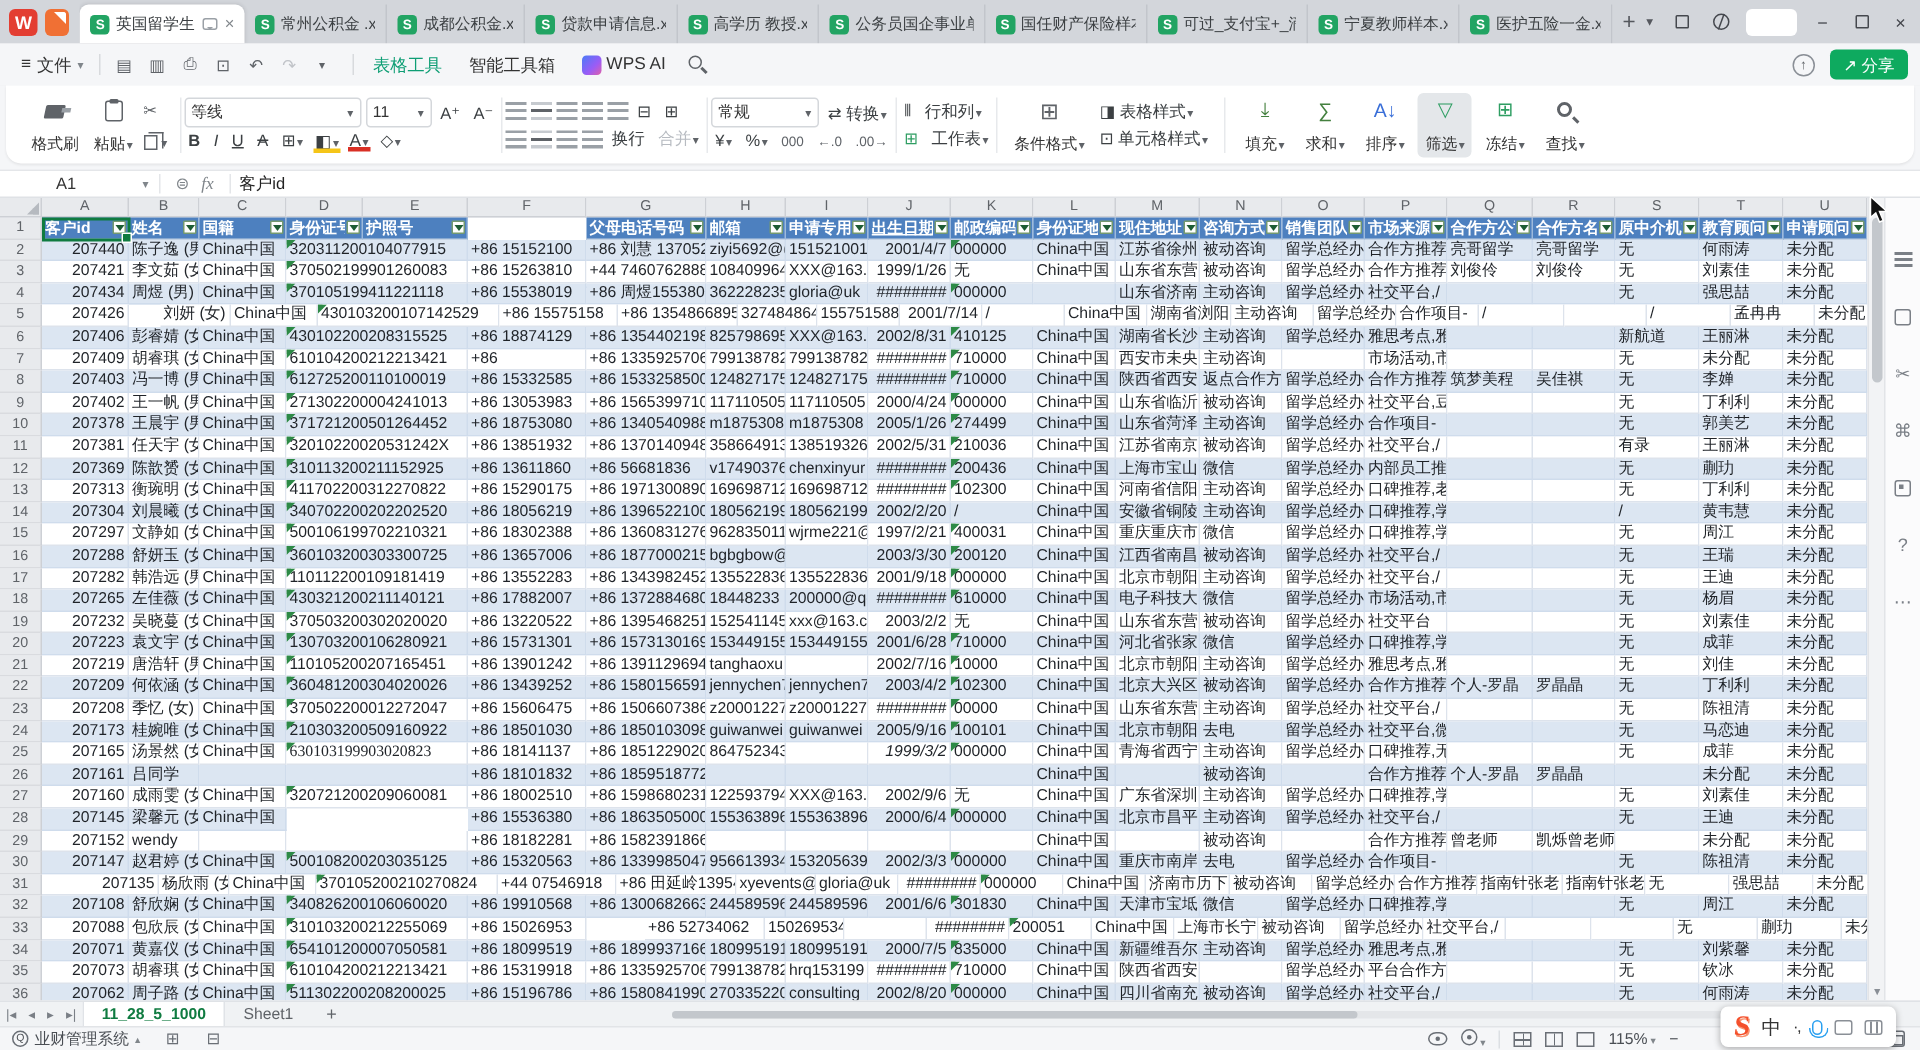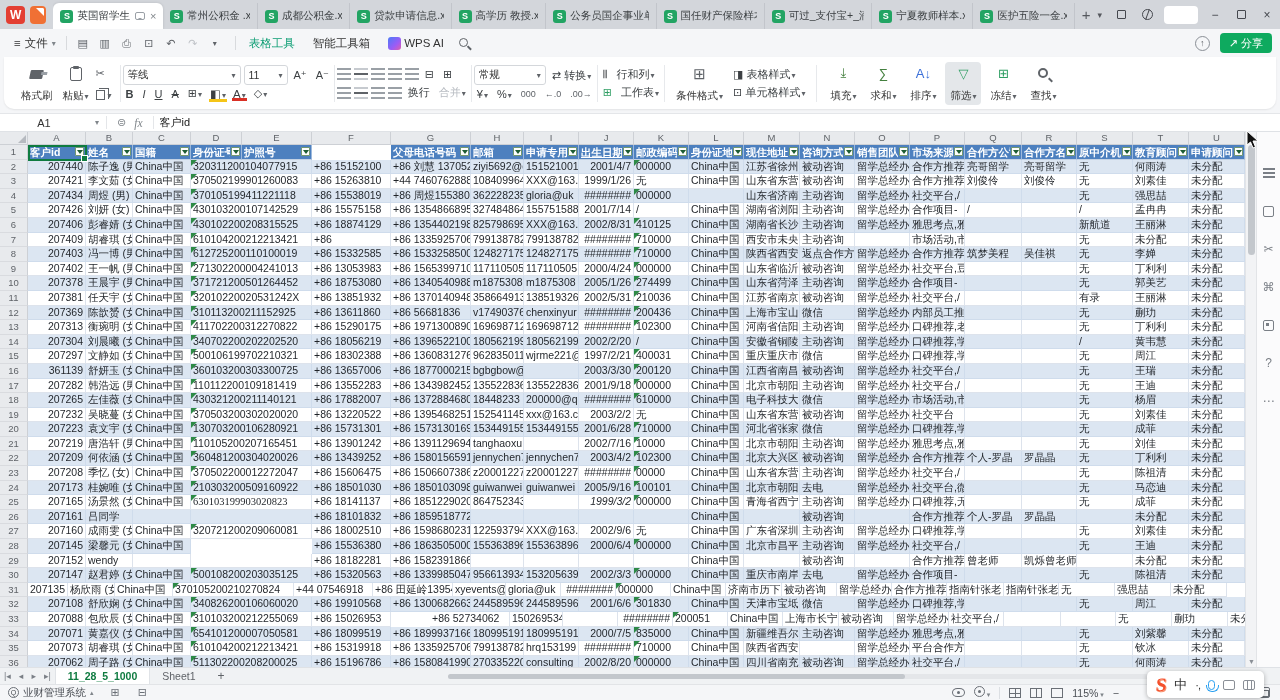--- a/index.html
+++ b/index.html
@@ -609,21 +609,21 @@
         <div class="cell band" style="width: 55px;">社交平台,/</div>
         <div class="cell band" style="width: 57px;"></div>
         <div class="cell band" style="width: 55px;"></div>
         <div class="cell band" style="width: 56px;">无</div>
         <div class="cell band" style="width: 56px;">强思喆</div>
         <div class="cell band" style="width: 56px;">未分配</div>
       </div>
       <div class="grow">
         <div class="rnum">5</div>
         <div class="cell num" style="width: 58px;">207426</div>
-        <div class="cell" style="width: 47px;">刘妍 (女)</div>
+        <div class="cell" style="width: 47px; margin-left: 21px;">刘妍 (女)</div>
         <div class="cell" style="width: 58px;">China中国</div>
         <div class="cell gc" style="width: 121px;">430103200107142529</div>
         <div class="cell" style="width: 79px;">+86 15575158</div>
         <div class="cell" style="width: 80px;">+86 1354866895</div>
         <div class="cell" style="width: 53px;">327484864</div>
         <div class="cell" style="width: 55px;">155751588</div>
         <div class="cell num" style="width: 55px;">2001/7/14</div>
         <div class="cell" style="width: 55px;">/</div>
         <div class="cell" style="width: 55px;">China中国</div>
         <div class="cell" style="width: 56px;">湖南省浏阳</div>
@@ -861,21 +861,21 @@
         <div class="cell" style="width: 55px;">留学总经办</div>
         <div class="cell" style="width: 55px;">口碑推荐,学</div>
         <div class="cell" style="width: 57px;"></div>
         <div class="cell" style="width: 55px;"></div>
         <div class="cell" style="width: 56px;">无</div>
         <div class="cell" style="width: 56px;">周江</div>
         <div class="cell" style="width: 56px;">未分配</div>
       </div>
       <div class="grow">
         <div class="rnum">16</div>
-        <div class="cell band num" style="width: 58px;">361139</div>
+        <div class="cell band num" style="width: 58px;">207288</div>
         <div class="cell band" style="width: 47px;">舒妍玉 (女</div>
         <div class="cell band" style="width: 58px;">China中国</div>
         <div class="cell band gc" style="width: 121px;">360103200303300725</div>
         <div class="cell band" style="width: 79px;">+86 13657006</div>
         <div class="cell band" style="width: 80px;">+86 1877000215</div>
         <div class="cell band" style="width: 53px;">bgbgbow@</div>
         <div class="cell band" style="width: 55px;"></div>
         <div class="cell band num" style="width: 55px;">2003/3/30</div>
         <div class="cell band gc" style="width: 55px;">200120</div>
         <div class="cell band" style="width: 55px;">China中国</div>
@@ -1206,21 +1206,21 @@
         <div class="cell band" style="width: 55px;">留学总经办</div>
         <div class="cell band" style="width: 55px;">合作项目-</div>
         <div class="cell band" style="width: 57px;"></div>
         <div class="cell band" style="width: 55px;"></div>
         <div class="cell band" style="width: 56px;">无</div>
         <div class="cell band" style="width: 56px;">陈祖清</div>
         <div class="cell band" style="width: 56px;">未分配</div>
       </div>
       <div class="grow">
         <div class="rnum">31</div>
-        <div class="cell num" style="width: 40px;">207135</div>
+        <div class="cell num" style="width: 78px;">207135</div>
         <div class="cell" style="width: 47px;">杨欣雨 (女</div>
         <div class="cell" style="width: 58px;">China中国</div>
         <div class="cell gc" style="width: 121px;">370105200210270824</div>
         <div class="cell" style="width: 79px;">+44 07546918</div>
         <div class="cell" style="width: 80px;">+86 田延岭13954</div>
         <div class="cell" style="width: 53px;">xyevents@</div>
         <div class="cell" style="width: 55px;">gloria@uk</div>
         <div class="cell num" style="width: 55px;">########</div>
         <div class="cell gc" style="width: 55px;">000000</div>
         <div class="cell" style="width: 55px;">China中国</div>

